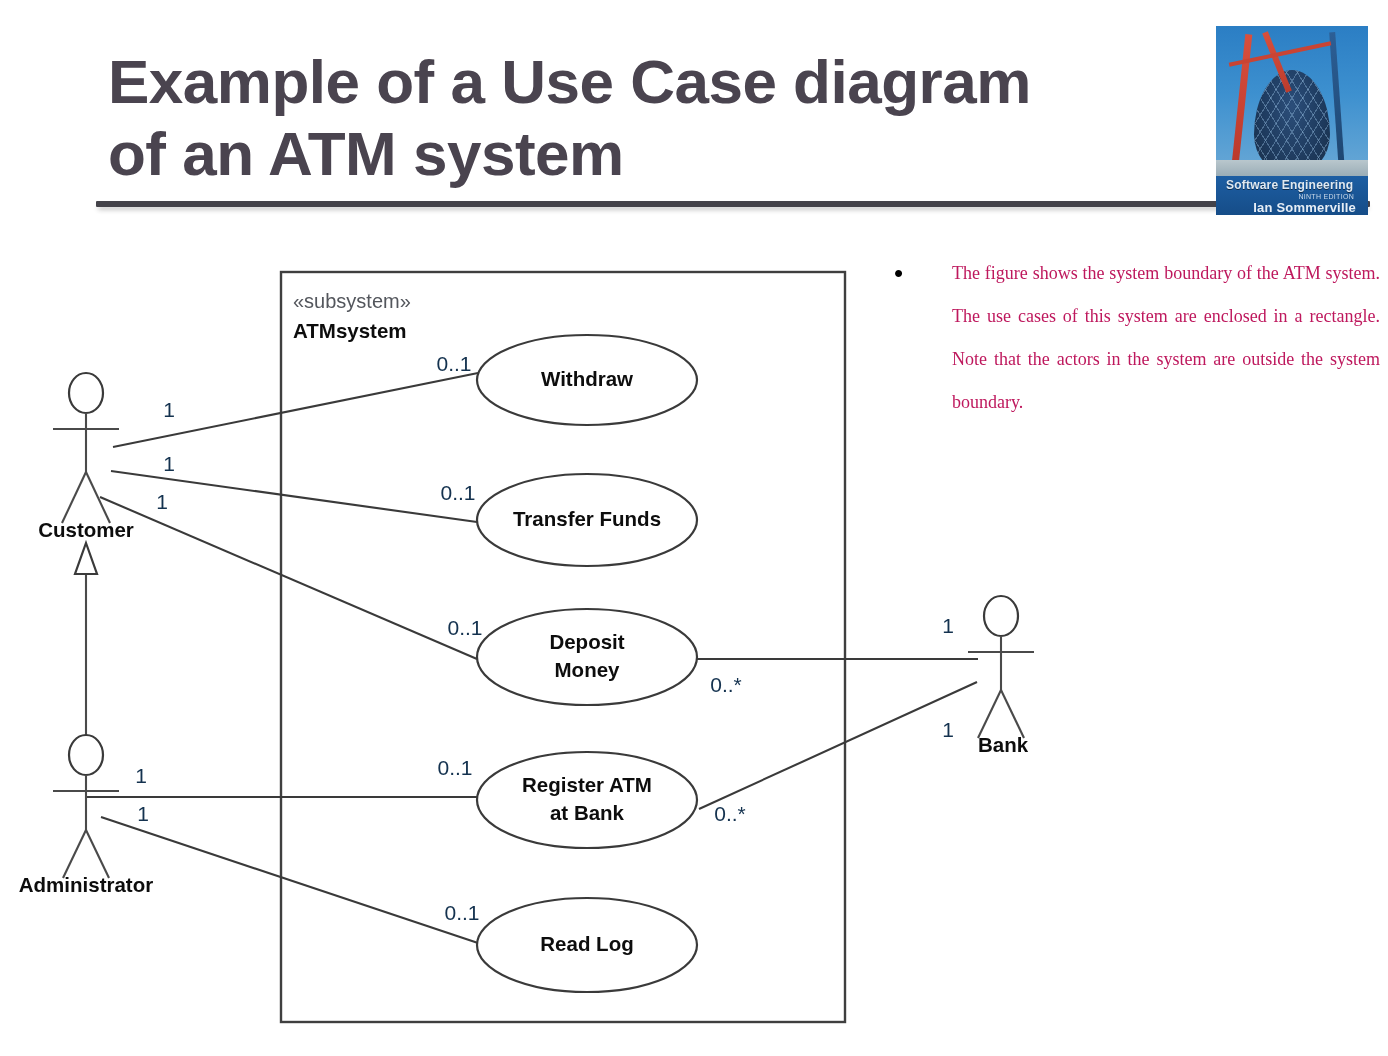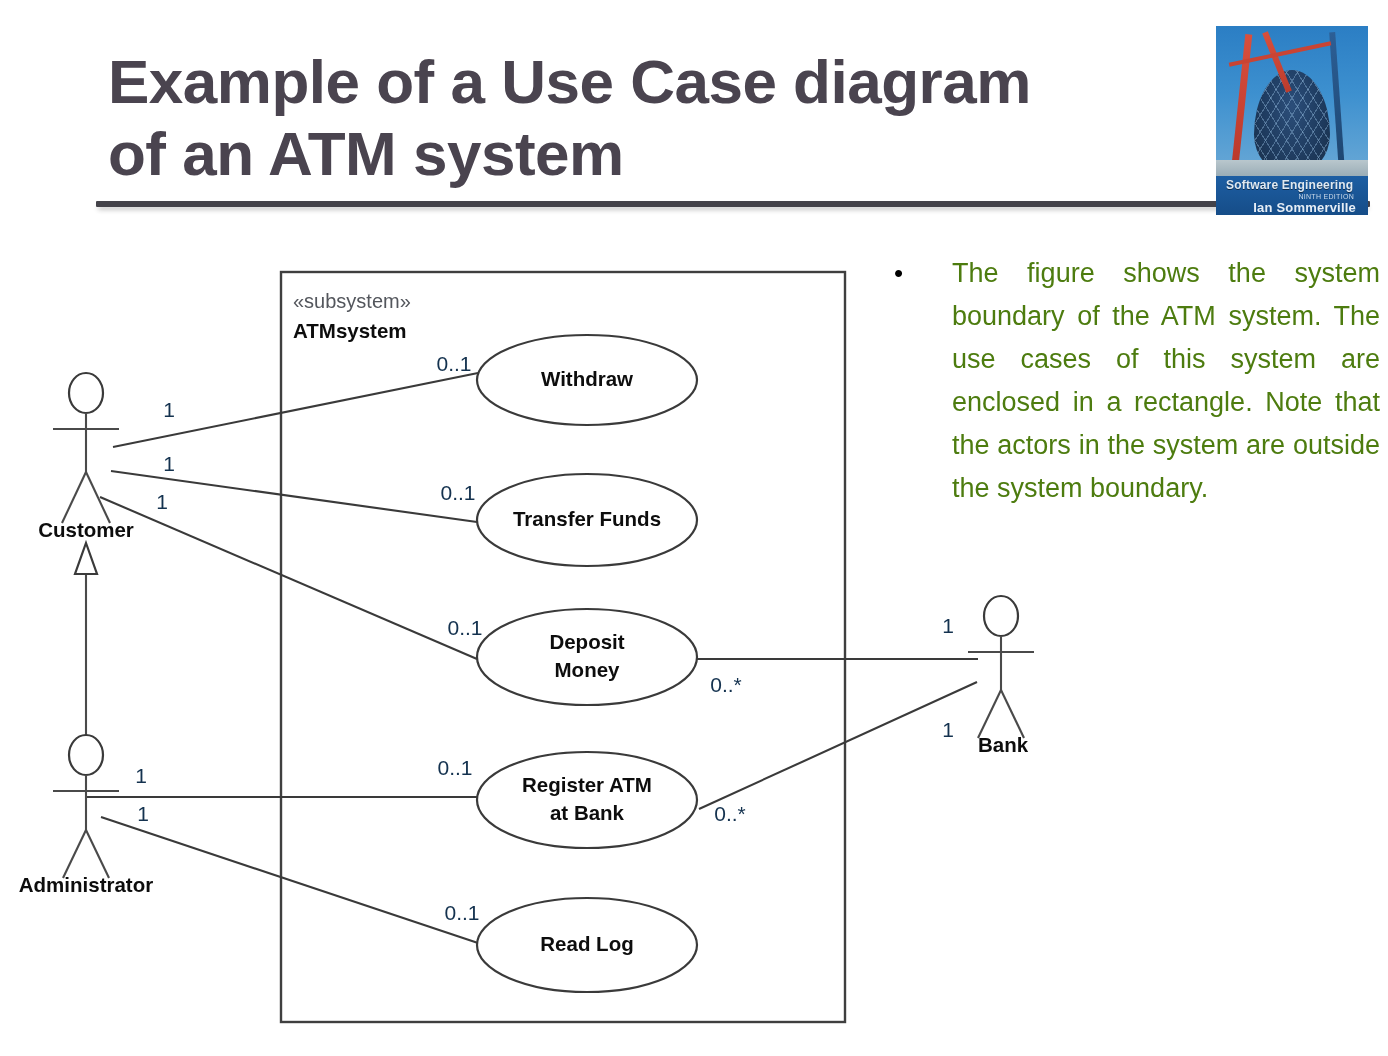--- a/index.html
+++ b/index.html
@@ -191,24 +191,24 @@
     width: 68px;
     font-size: 26px;
     line-height: 43px;
     color: #000000;
     text-align: left;
     padding-left: 10px;
     box-sizing: border-box;
   }
   #notes-panel .bullet-text {
     flex: 1 1 auto;
-    font-family: Liberation Sans, sans-serif;
-    font-size: 27px;
+    font-family: Liberation Serif, serif;
+    font-size: 18px;
     line-height: 43px;
-    color: #4d7c0f;
+    color: #be185d;
     text-align: justify;
     text-justify: inter-word;
   }
 </style>
 </head>
 <body>
 
 <div id="slide-header">
   <div id="slide-title">Example of a Use Case diagram
 of an ATM system</div>

